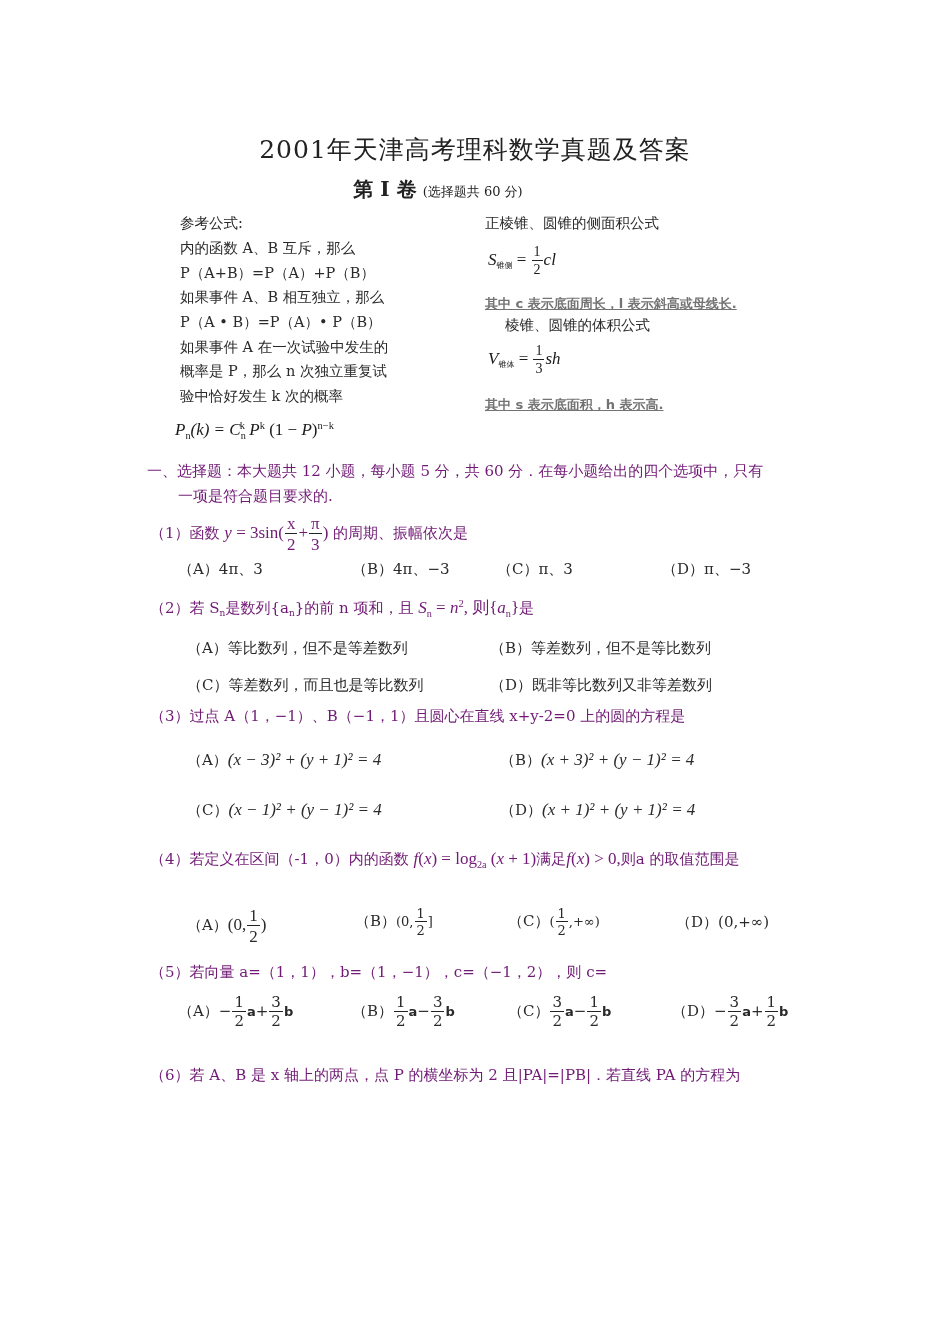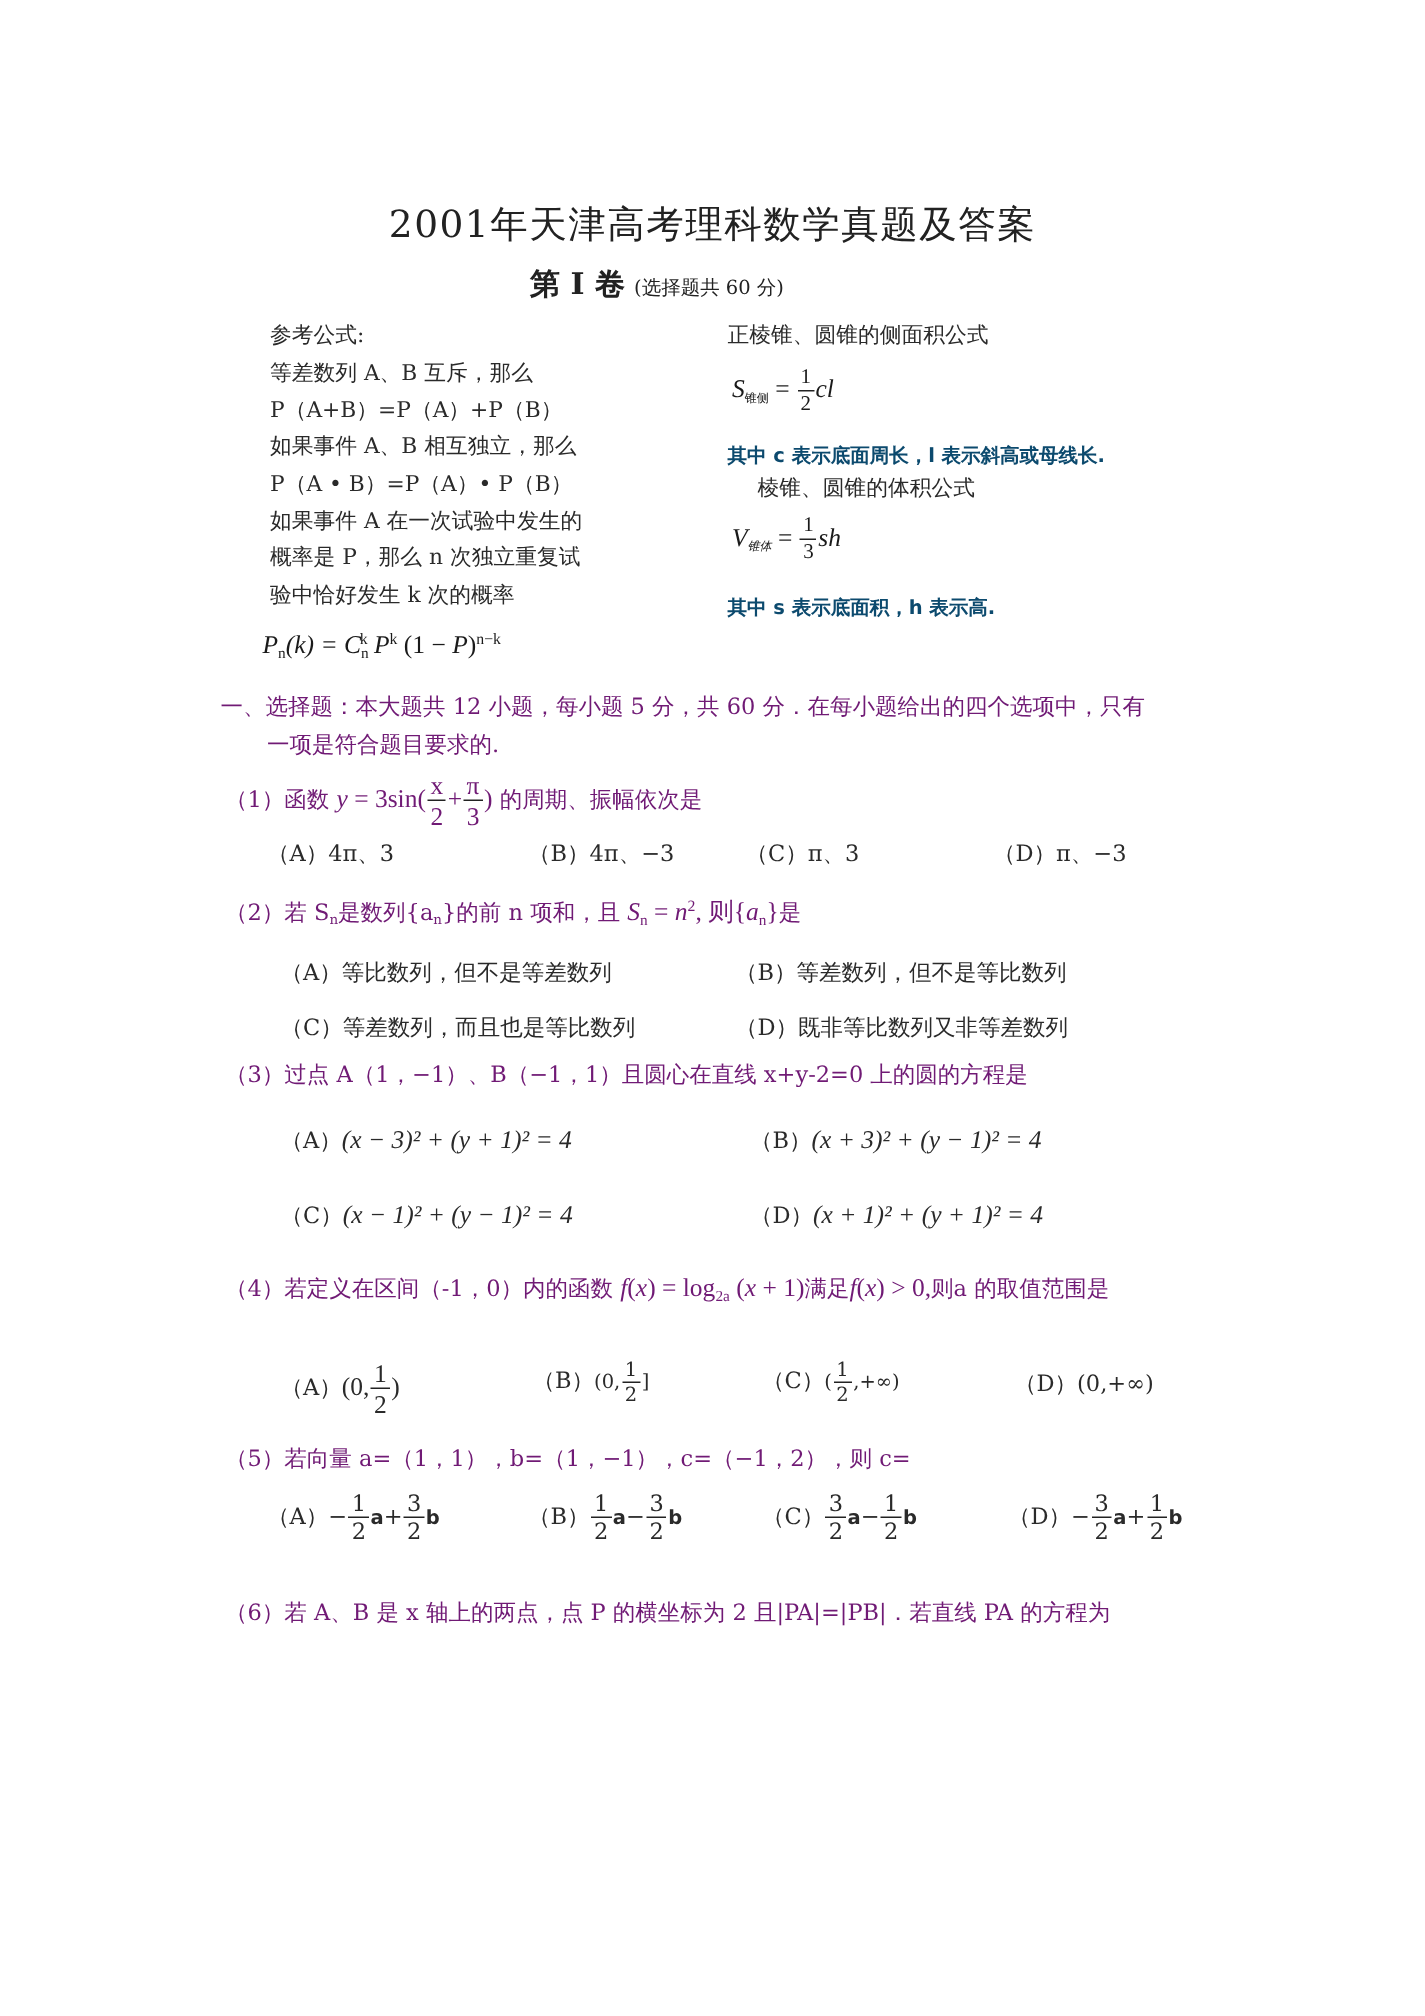--- a/index.html
+++ b/index.html
@@ -25,21 +25,21 @@
     }
     .subtitle {
       left: 0; width: 876px; top: 176px;
       text-align: center;
       font-size: 19px;
       color: #222;
     }
     .subtitle .bold { font-weight: bold; font-size: 20px; }
     .subtitle .small { font-size: 13px; }
     .ref { font-size: 14.5px; color: #2a2a2a; }
-    .ref-bold { font-size: 13px; font-weight: bold; color: #0c4a6e; }
+    .ref-bold { font-size: 13px; font-weight: bold; color: #737373; text-decoration: underline; }
     .math { font-family: "Liberation Serif", "DejaVu Serif", serif; font-style: italic; }
     .rm { font-style: normal; }
     .frac {
       display: inline-block;
       vertical-align: middle;
       text-align: center;
       line-height: 1;
       margin: 0 1px;
     }
     .frac > span { display: block; font-style: normal; }
@@ -56,21 +56,21 @@
 <body>
 
 <div class="abs title">2001年天津高考理科数学真题及答案</div>
 <div class="abs subtitle">
   <span class="bold">第 I 卷</span>
   <span class="small">(选择题共 60 分)</span>
 </div>
 
 <div>
   <div class="abs ref" style="left:180px; top:214px;">参考公式:</div>
-  <div class="abs ref" style="left:180px; top:239px;">等差数列 A、B 互斥，那么</div>
+  <div class="abs ref" style="left:180px; top:239px;">内的函数 A、B 互斥，那么</div>
   <div class="abs ref" style="left:180px; top:264px;text-align:right;">P（A+B）=P（A）+P（B）</div>
   <div class="abs ref" style="left:180px; top:288px;">如果事件 A、B 相互独立，那么</div>
   <div class="abs ref" style="left:180px; top:313px;">P（A • B）=P（A）• P（B）</div>
   <div class="abs ref" style="left:180px; top:338px;">如果事件 A 在一次试验中发生的</div>
   <div class="abs ref" style="left:180px; top:362px;">概率是 P，那么 n 次独立重复试</div>
   <div class="abs ref" style="left:180px; top:387px;">验中恰好发生 k 次的概率</div>
   <div class="abs bigm math" style="left:175px; top:420px; font-size:17px;text-align:center;">
     P<span class="sub">n</span>(k) = C<span class="sub">n</span><span class="sup" style="margin-left:-6px;">k</span> P<span class="sup">k</span><span class="rm"> (1 − </span>P<span class="rm">)</span><span class="sup">n−k</span>
   </div>
 </div>
@@ -78,21 +78,21 @@
 <div>
   <div class="abs ref" style="left:485px; top:214px;">正棱锥、圆锥的侧面积公式</div>
   <div class="abs bigm math" style="left:488px; top:245px;">
     <span>S</span><span class="sub" style="font-size:8px;">锥侧</span>
     <span class="rm"> = </span>
     <span class="frac" style="font-size:14px;"><span class="num">1</span><span class="den">2</span></span><span>cl</span>
   </div>
   <div class="abs ref-bold sans-b" style="left:485px; top:295px;">其中 c 表示底面周长，l 表示斜高或母线长.</div>
   <div class="abs ref" style="left:485px; top:316px;margin-left:20px;">棱锥、圆锥的体积公式</div>
   <div class="abs bigm math" style="left:488px; top:344px;">
-    <span>V</span><span class="sub" style="font-size:8px;font-style:italic;">锥体</span>
+    <span>V</span><span class="sub" style="font-size:8px;">锥体</span>
     <span class="rm"> = </span>
     <span class="frac" style="font-size:14px;"><span class="num">1</span><span class="den">3</span></span><span>sh</span>
   </div>
   <div class="abs ref-bold sans-b" style="left:485px; top:396px;">其中 s 表示底面积，h 表示高.</div>
 </div>
 
 <div class="abs q" style="left:147px; top:462px;">一、选择题：本大题共 12 小题，每小题 5 分，共 60 分．在每小题给出的四个选项中，只有</div>
 <div class="abs q" style="left:178px; top:487px;">一项是符合题目要求的.</div>
 
 <div>

